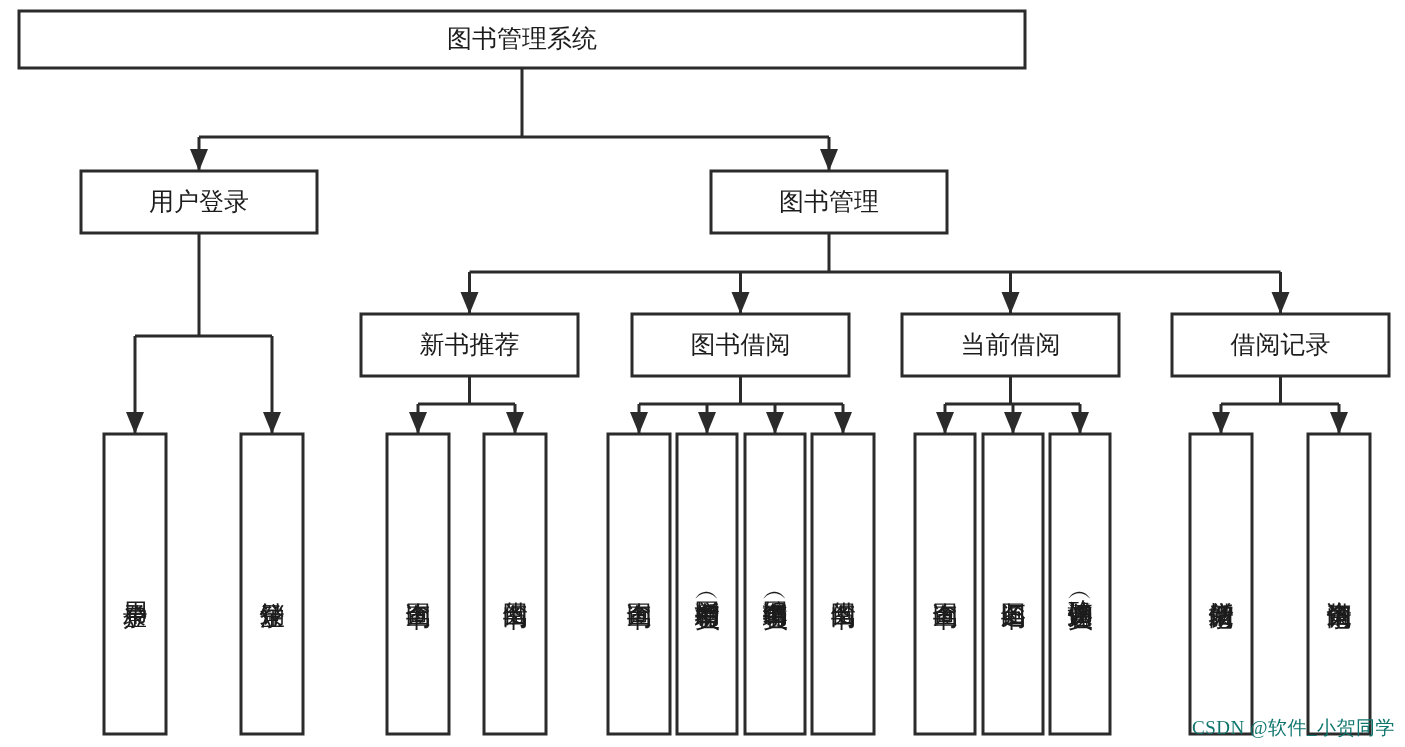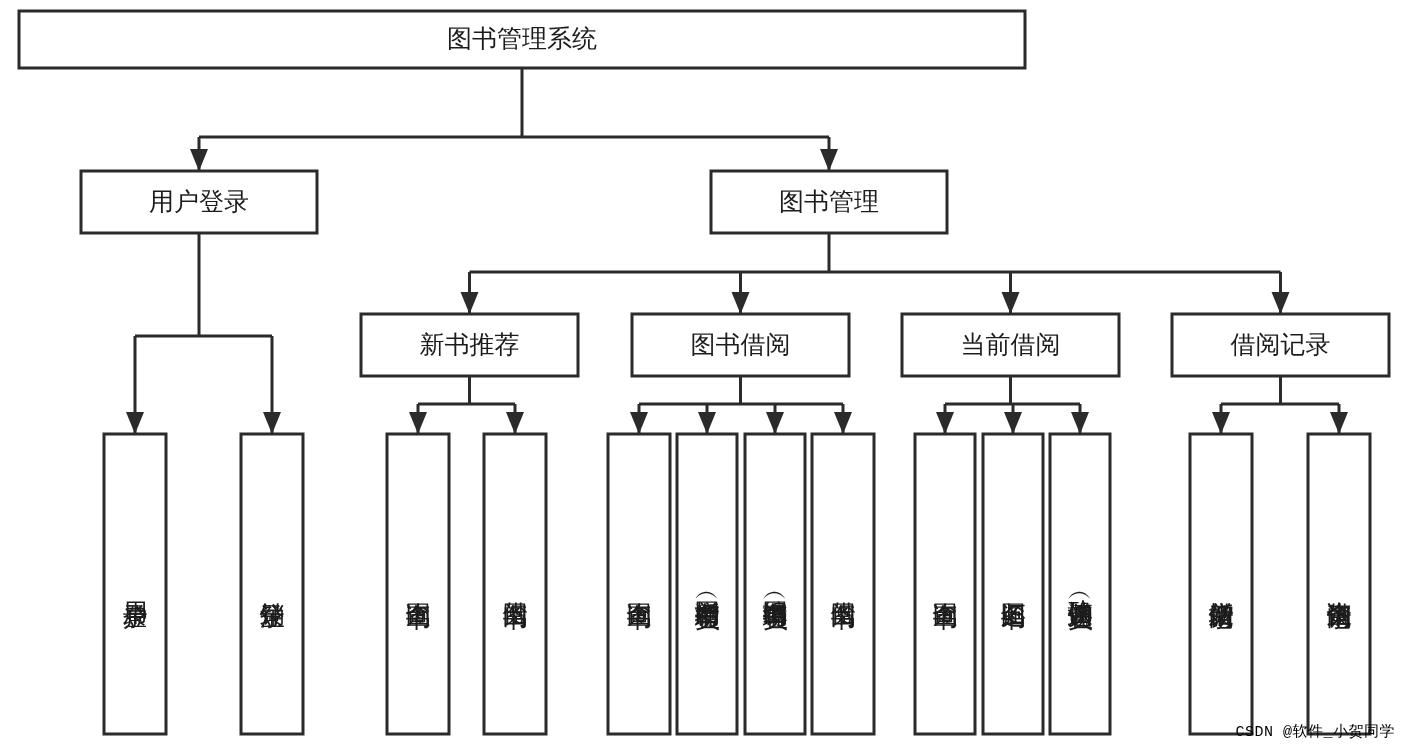--- a/index.html
+++ b/index.html
@@ -62,23 +62,23 @@
     align-items: center;
     justify-content: center;
     text-align: center;
     white-space: nowrap;
     pointer-events: none;
   }
   .watermark {
     position: absolute;
     right: 10px;
     bottom: 6px;
-    font-family: Liberation Mono, monospace;
-    font-size: 15px;
-    color: #000000;
+    font-family: Liberation Serif, serif;
+    font-size: 19px;
+    color: #0f766e;
     letter-spacing: 0.5px;
     white-space: nowrap;
   }
 </style>
 </head>
 <body>
 
 <div id="diagram-root">
 
   <svg id="tree-svg" viewBox="0 0 1405 747">

